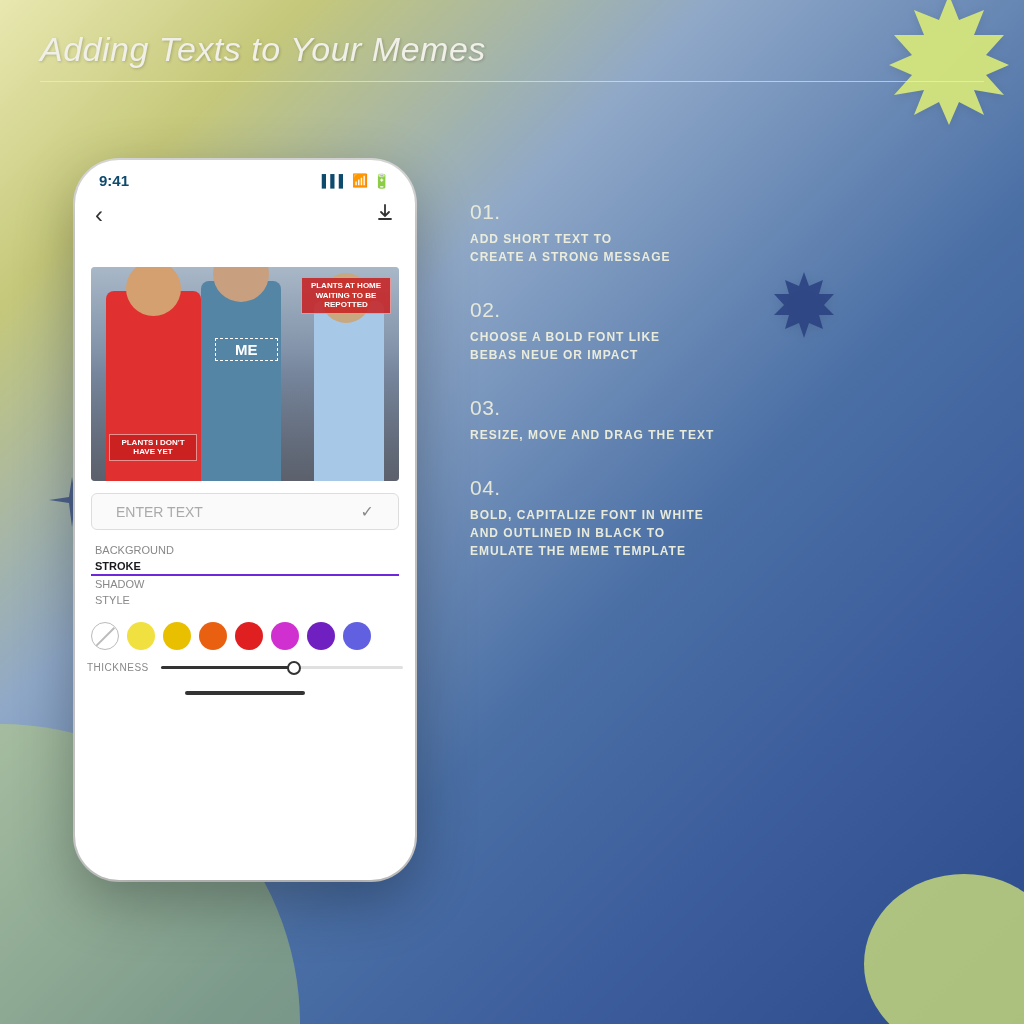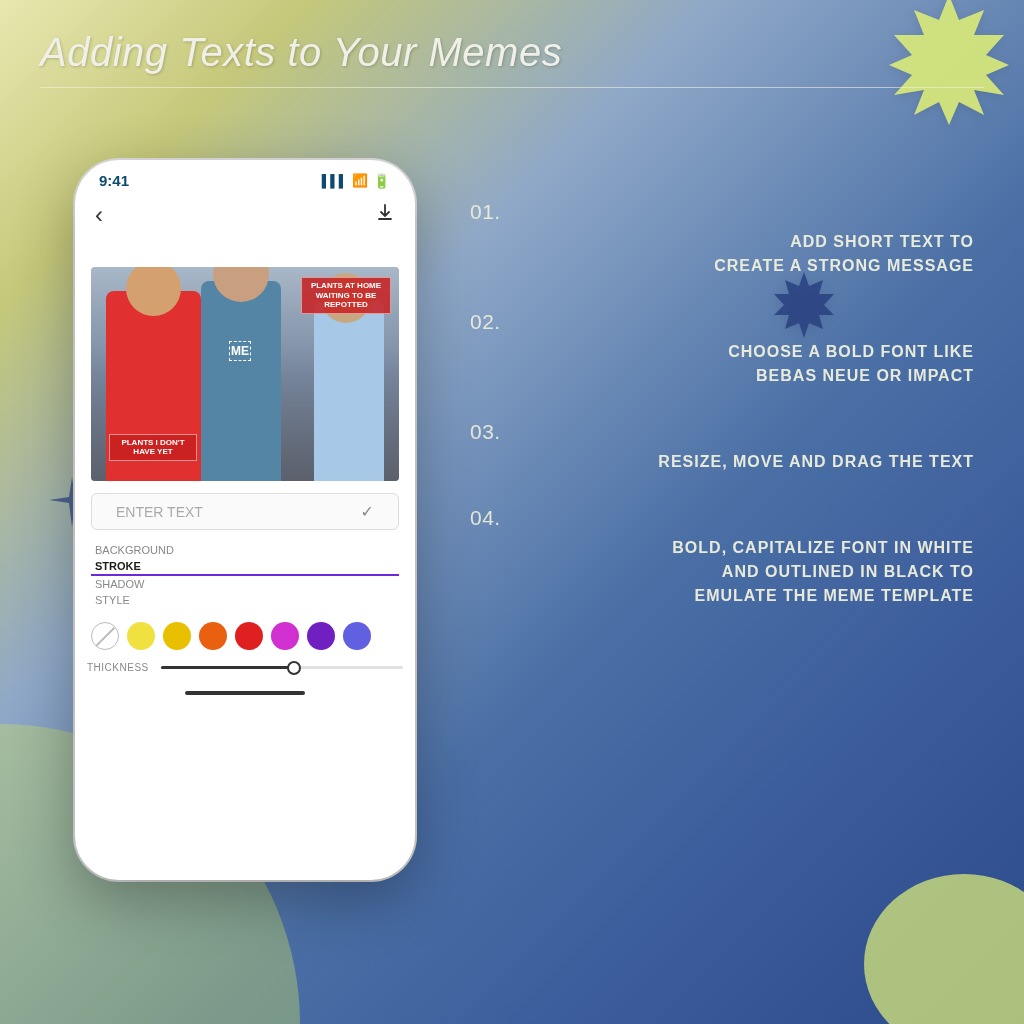--- a/index.html
+++ b/index.html
@@ -25,21 +25,21 @@
 
     
     .header-section {
       position: absolute;
       top: 30px;
       left: 40px;
       right: 40px;
     }
 
     .page-title {
-      font-size: 40px;
+      font-size: 34px;
       font-weight: 400;
       color: #f0f0e8;
       font-style: italic;
       letter-spacing: 0.5px;
       text-shadow: 1px 1px 3px rgba(0,0,0,0.2);
     }
 
     .title-divider {
       width: 100%;
       height: 1px;
@@ -221,27 +221,27 @@
     .label-bottom-left {
       bottom: 20px;
       left: 18px;
       max-width: 88px;
       text-align: center;
     }
 
     .label-me {
       position: absolute;
       bottom: 120px;
-      left: 138px;
+      left: 124px;
       background: transparent;
       color: white;
-      font-size: 12px;
+      font-size: 15px;
       font-weight: 700;
       border: 1px dashed white;
-      padding: 2px 1px;
+      padding: 2px 19px;
     }
 
     
     .text-input-row {
       display: flex;
       align-items: center;
       margin: 12px 16px 8px;
       border: 1px solid #ddd;
       border-radius: 6px;
       padding: 8px 24px;
@@ -385,27 +385,26 @@
 
     .instruction-number {
       font-size: 21px;
       color: rgba(240, 240, 220, 0.9);
       font-weight: 400;
       margin-bottom: 6px;
       letter-spacing: 0.5px;
     }
 
     .instruction-text {
-      font-size: 16px;
+      font-size: 12px;
       color: rgba(240, 240, 220, 0.95);
       font-weight: 700;
       line-height: 1.5;
       letter-spacing: 1px;
       text-transform: uppercase;
-      text-align: right;
     }
 
     svg.sunburst { filter: drop-shadow(0 2px 4px rgba(0,0,0,0.1)); }
   </style>
 </head>
 <body>
 
 <div class="blob-bottom-left"></div>
 
 <svg class="sunburst" style="position:absolute;top:-10px;right:0px;width:150px;height:140px;" viewBox="0 0 150 140">

